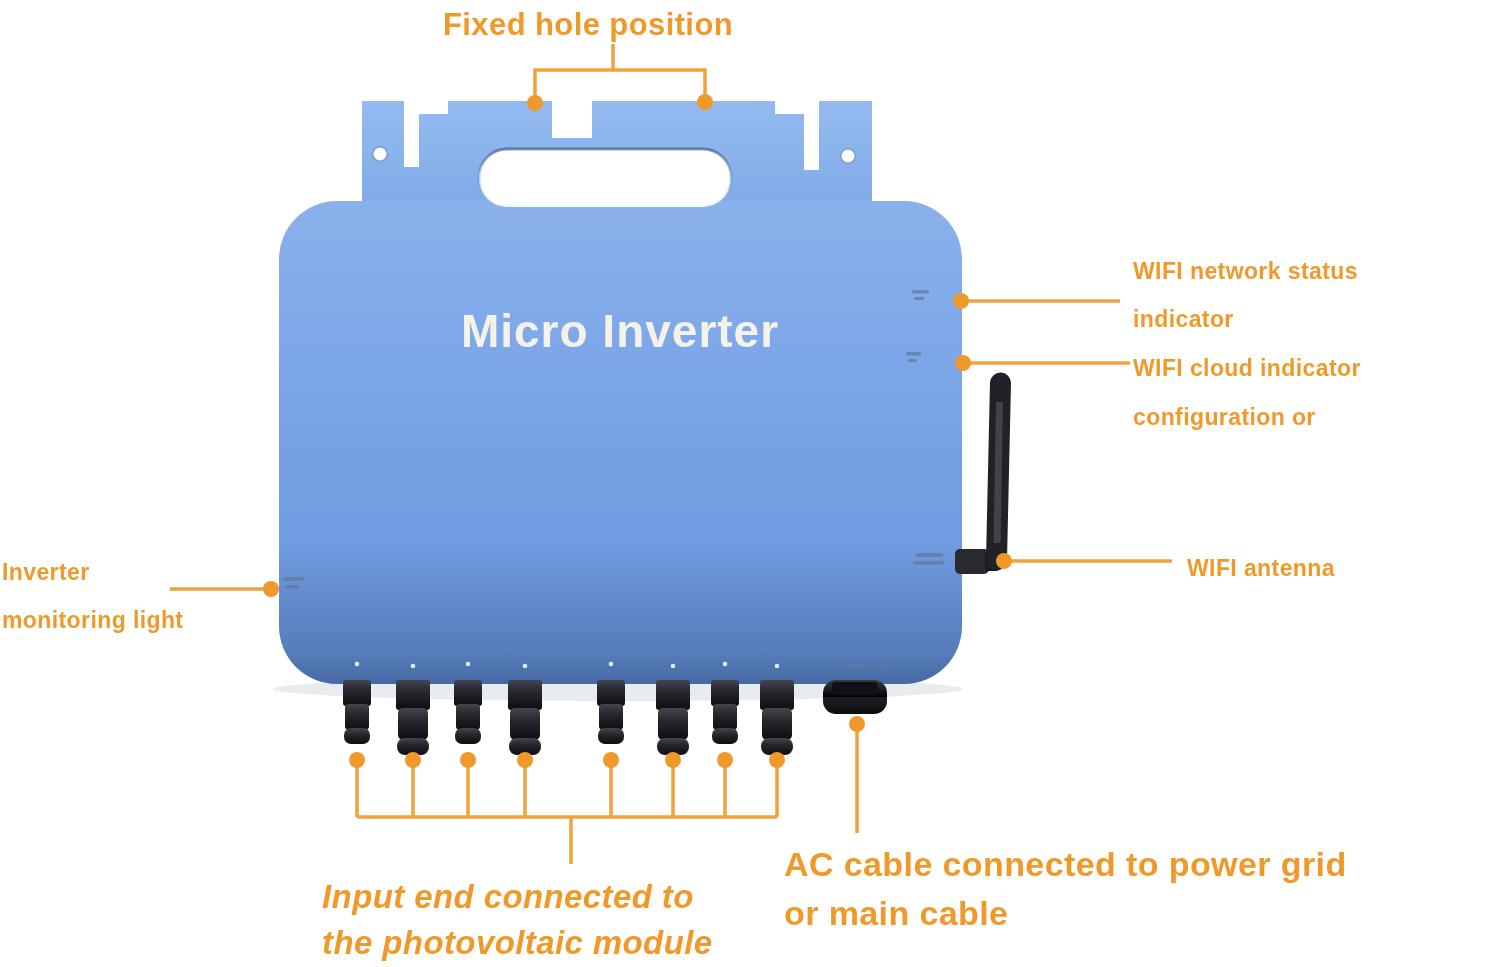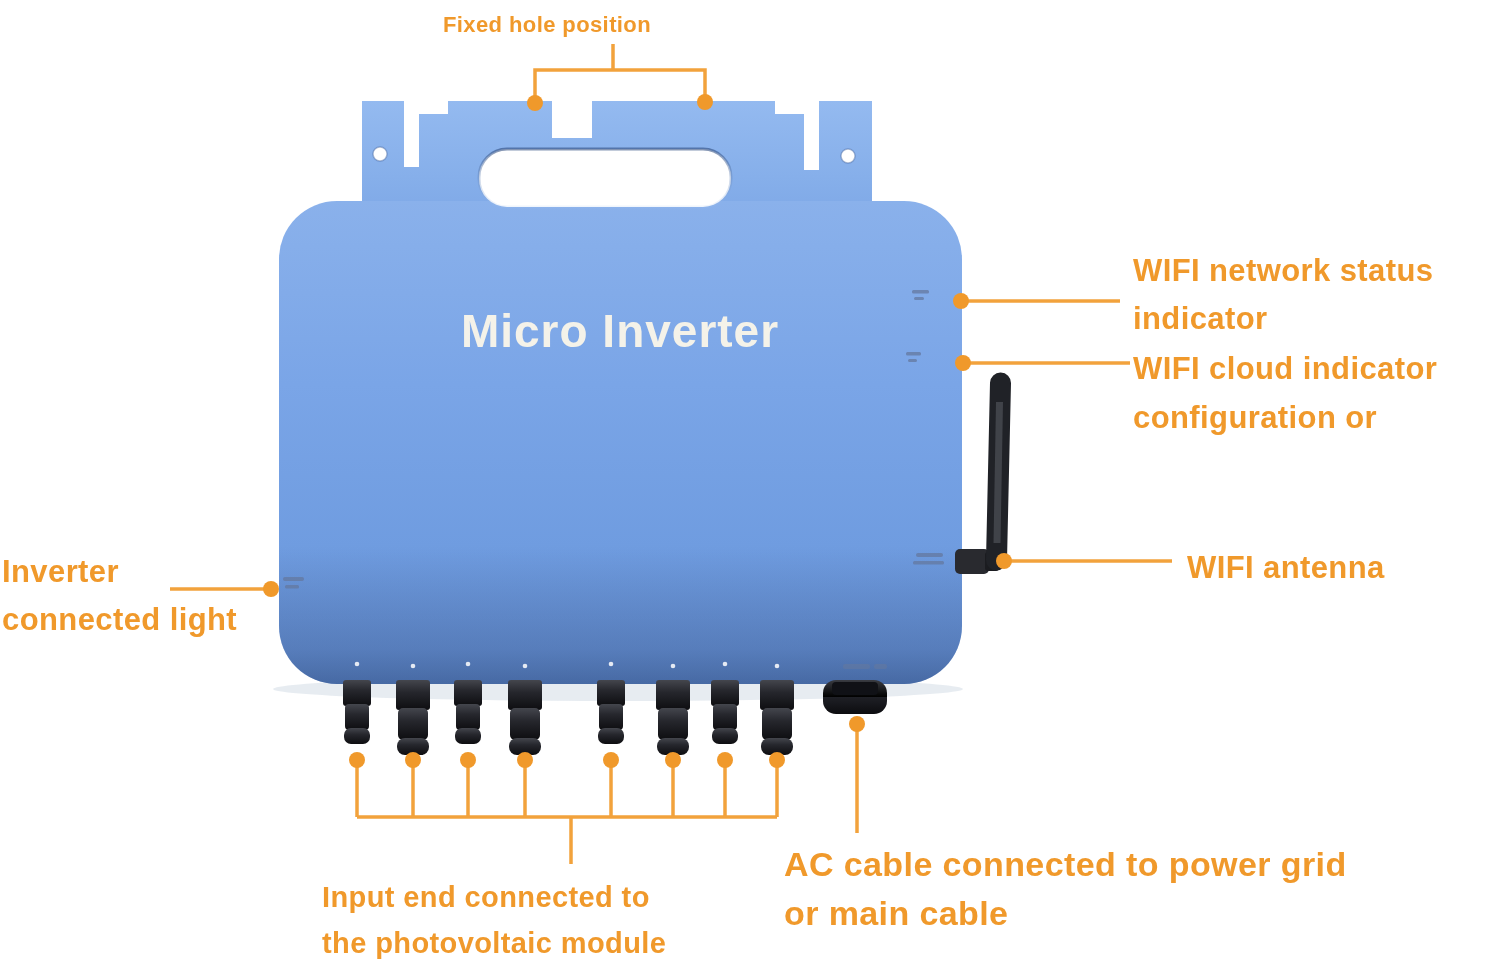--- a/index.html
+++ b/index.html
@@ -3,29 +3,29 @@
 <meta charset="utf-8">
 <style>
   html,body{margin:0;padding:0;background:#ffffff;}
   .stage{
     position:relative;width:1500px;height:967px;background:#ffffff;overflow:hidden;
     font-family:"Liberation Sans", sans-serif;
   }
   .stage svg{position:absolute;left:0;top:0;}
   .callout{
     position:absolute;color:#F0992B;font-weight:700;letter-spacing:.4px;
-    font-size:31px;line-height:48px;white-space:nowrap;
+    font-size:23px;line-height:48px;white-space:nowrap;
   }
   .callout .ln{display:block;}
-  #label-fixed-hole{left:443px;top:1px;font-size:22px;}
+  #label-fixed-hole{left:443px;top:1px;font-size:31px;}
   #label-wifi-status{left:1133px;top:247px;}
   #label-wifi-reset{left:1133px;top:344px;line-height:49px;}
   #label-wifi-antenna{left:1187px;top:544px;}
   #label-inverter-light{left:2px;top:548px;}
-  #label-pv-input{left:322px;top:874px;font-size:29px;line-height:46px;}
+  #label-pv-input{left:322px;top:874px;font-size:33px;line-height:46px;font-style:italic;}
   #label-ac-cable{left:756px;top:840px;font-size:34px;line-height:49px;margin-left:28px;}
 </style>
 </head>
 <body>
 
 <div class="stage">
 
   <svg width="1500" height="967" viewBox="0 0 1500 967">
     <defs>
       <linearGradient id="bracketGrad" x1="0" y1="0" x2="0" y2="1">
@@ -199,21 +199,21 @@
     <span class="ln">WIFI cloud indicator</span>
     <span class="ln">configuration or</span>
   </div>
 
   <div class="callout" id="label-wifi-antenna">
     <span class="ln">WIFI antenna</span>
   </div>
 
   <div class="callout" id="label-inverter-light">
     <span class="ln">Inverter</span>
-    <span class="ln">connected light</span>
+    <span class="ln">monitoring light</span>
   </div>
 
   <div class="callout" id="label-pv-input">
     <span class="ln">Input end connected to</span>
     <span class="ln">the photovoltaic module</span>
   </div>
 
   <div class="callout" id="label-ac-cable">
     <span class="ln">AC cable connected to power grid</span>
     <span class="ln">or main cable</span>

